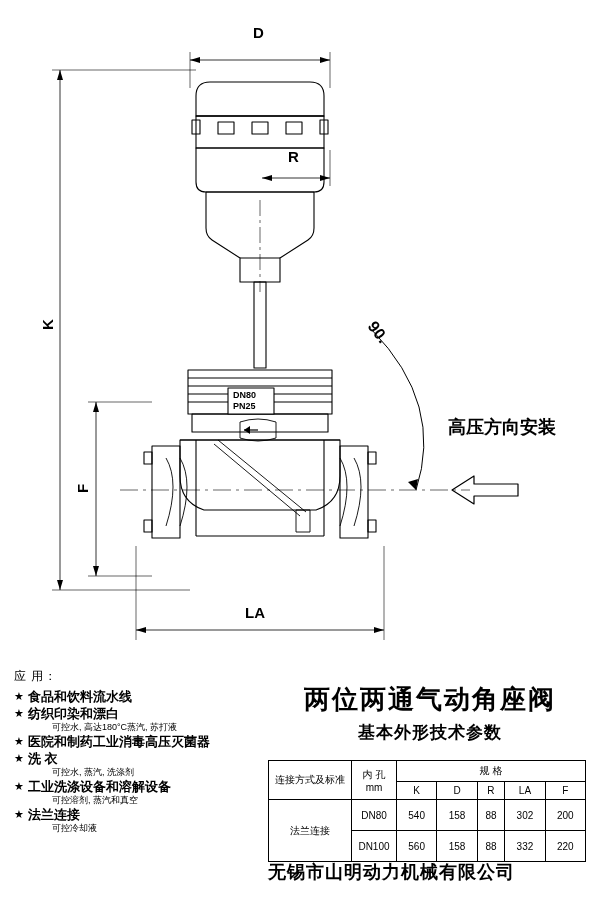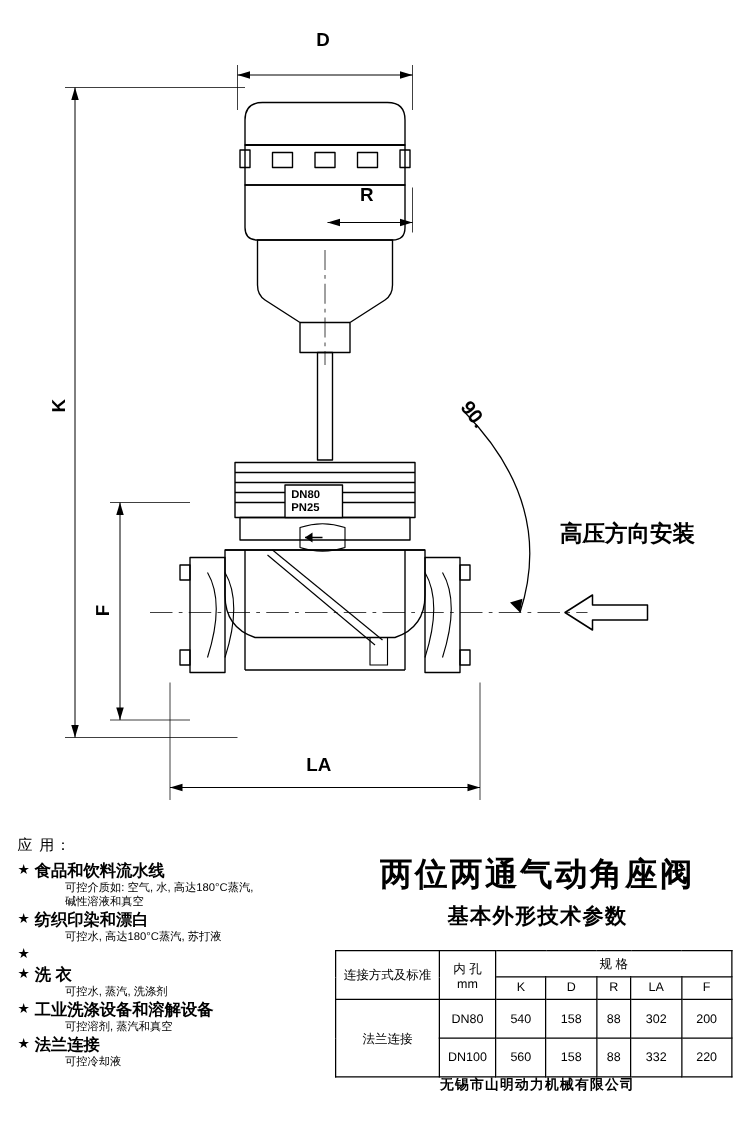--- a/index.html
+++ b/index.html
@@ -25,21 +25,21 @@
 
   
   .headline{position:absolute;left:268px;top:22px;width:324px;text-align:center;}
   .h1{font-size:26px;font-weight:700;letter-spacing:2px;}
   .h2{font-size:17px;font-weight:700;letter-spacing:1px;margin-top:4px;}
 
   
   .spec{position:absolute;left:268px;top:100px;width:318px;border-collapse:collapse;padding-left:16px;}
   .spec td,.spec th{border:1px solid #000;font-size:10px;text-align:center;padding:2px 0;font-weight:400;}
   .spec .tall{height:34px;}
-  .company{position:absolute;left:268px;top:200px;width:324px;text-align:center;font-size:11px;font-weight:700;letter-spacing:1px;}
+  .company{position:absolute;left:268px;top:200px;width:324px;font-size:18px;font-weight:700;letter-spacing:1px;}
 
   
   .lbl{position:absolute;font-size:15px;font-weight:700;}
   .lbl-small{position:absolute;font-size:8px;font-weight:700;}
   .note{position:absolute;font-size:18px;font-weight:700;}
 
   svg{display:block;}
 </style>
 </head>
 <body>
@@ -156,31 +156,30 @@
 
   <div class="lower">
 
     <div class="apps">
       <div class="apps-title">应 用：</div>
 
       <div class="app-row">
         <span class="star">★</span>
         <span class="app-main">食品和饮料流水线</span>
       </div>
-      <div class="app-sub" style="white-space:pre-line;">可控介质如: 空气, 水, 高达180°C蒸汽,
-碱性溶液和真空</div>
 
       <div class="app-row">
         <span class="star">★</span>
         <span class="app-main">纺织印染和漂白</span>
       </div>
       <div class="app-sub">可控水, 高达180°C蒸汽, 苏打液</div>
 
       <div class="app-row">
         <span class="star">★</span>
+        <span class="app-main">医院和制药工业消毒高压灭菌器</span>
       </div>
 
       <div class="app-row">
         <span class="star">★</span>
         <span class="app-main">洗 衣</span>
       </div>
       <div class="app-sub">可控水, 蒸汽, 洗涤剂</div>
 
       <div class="app-row">
         <span class="star">★</span>

